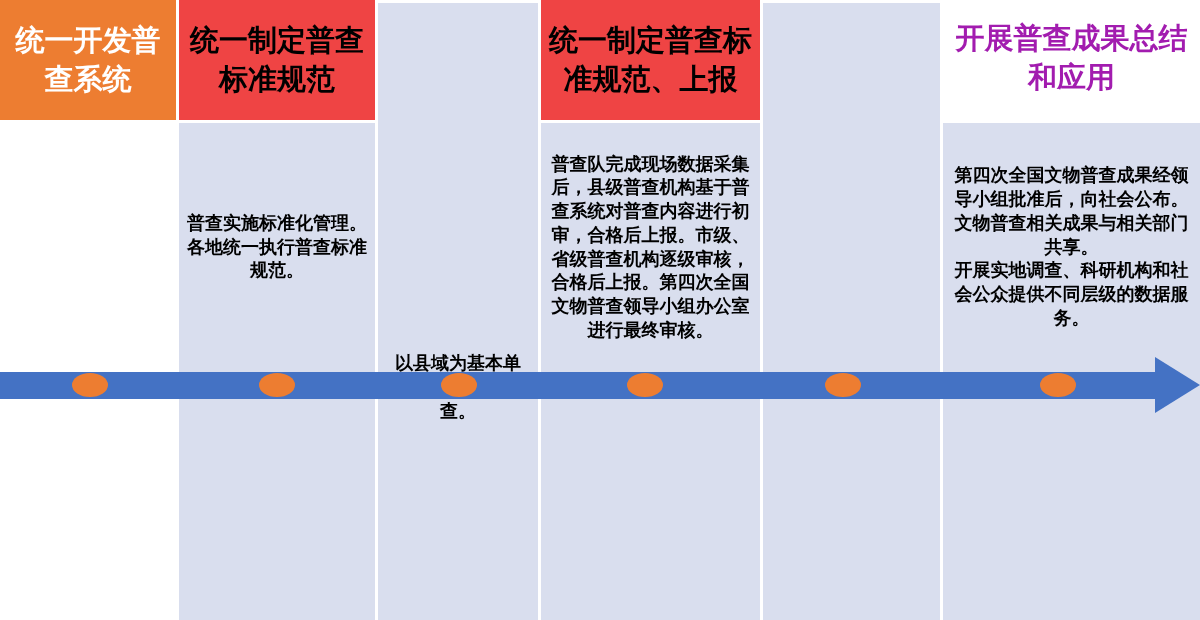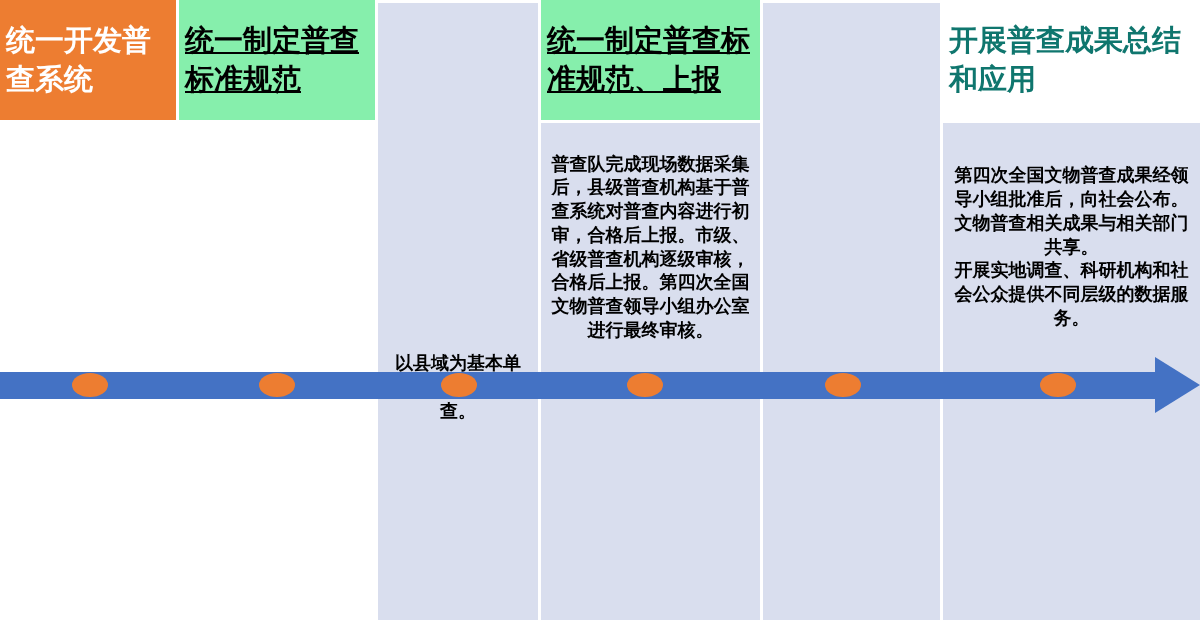--- a/index.html
+++ b/index.html
@@ -22,28 +22,29 @@
     background: #ffffff;
   }
 
   .col { display: flex; flex-direction: column; height: 620px; }
 
   .header {
     height: 120px;
     display: flex;
     align-items: center;
     justify-content: center;
+    text-align: center;
     font-size: 29px;
     font-weight: bold;
     line-height: 1.35;
     padding: 2px 6px;
   }
   .header.orange { background: #ED7D31; color: #ffffff; }
-  .header.gray   { background: #86efac; color: #000000; text-decoration: underline; }
-  .header.white  { background: #ffffff; color: #0f766e; }
+  .header.gray   { background: #ef4444; color: #000000; }
+  .header.white  { background: #ffffff; color: #a21caf; font-family: Liberation Mono, monospace; }
 
   .body {
     flex: 1;
     background: #D9DEEE;
     display: flex;
     flex-direction: column;
     margin-top: 3px;
   }
 
   .above, .below {
@@ -99,20 +100,25 @@
 <div class="slide">
 
   <div class="grid">
 
     <div class="col">
       <div class="header orange">统一开发普查系统</div>
     </div>
 
     <div class="col">
       <div class="header gray">统一制定普查标准规范</div>
+      <div class="body">
+        <div class="above">普查实施标准化管理。各地统一执行普查标准规范。</div>
+        <div class="spacer"></div>
+        <div class="below"></div>
+      </div>
     </div>
 
     <div class="col">
       <div class="body">
         <div class="above"></div>
         <div class="spacer"></div>
         <div class="below">以县域为基本单元，开展实地调查。</div>
       </div>
     </div>
 

